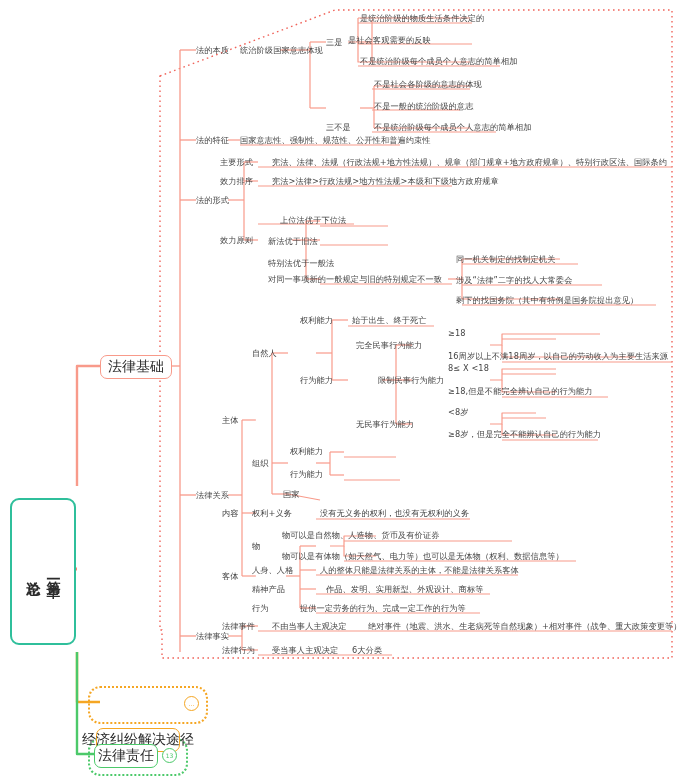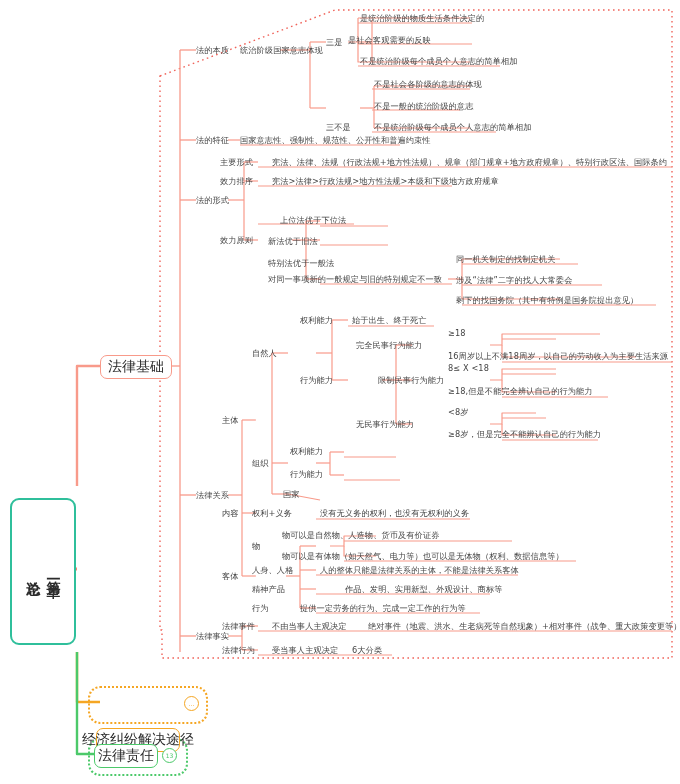--- a/index.html
+++ b/index.html
@@ -317,21 +317,21 @@
   <div class="tn" style="left:222px;top:571px;">客体</div>
 
   <div class="tn" style="left:252px;top:541px;">物</div>
   <div class="tn" style="left:282px;top:530px;">物可以是自然物、人造物、货币及有价证券</div>
   <div class="tn" style="left:282px;top:551px;">物可以是有体物（如天然气、电力等）也可以是无体物（权利、数据信息等）</div>
 
   <div class="tn" style="left:252px;top:565px;">人身、人格</div>
   <div class="tn" style="left:320px;top:565px;">人的整体只能是法律关系的主体，不能是法律关系客体</div>
 
   <div class="tn" style="left:252px;top:584px;">精神产品</div>
-  <div class="tn" style="left:326px;top:584px;margin-left:19px;">作品、发明、实用新型、外观设计、商标等</div>
+  <div class="tn" style="left:326px;top:584px;">作品、发明、实用新型、外观设计、商标等</div>
 
   <div class="tn" style="left:252px;top:603px;">行为</div>
   <div class="tn" style="left:300px;top:603px;">提供一定劳务的行为、完成一定工作的行为等</div>
 
   <div class="tn" style="left:196px;top:631px;">法律事实</div>
 
   <div class="tn" style="left:222px;top:621px;">法律事件</div>
   <div class="tn" style="left:272px;top:621px;">不由当事人主观决定</div>
   <div class="tn" style="left:368px;top:621px;">绝对事件（地震、洪水、生老病死等自然现象）+相对事件（战争、重大政策变更等）</div>
 

